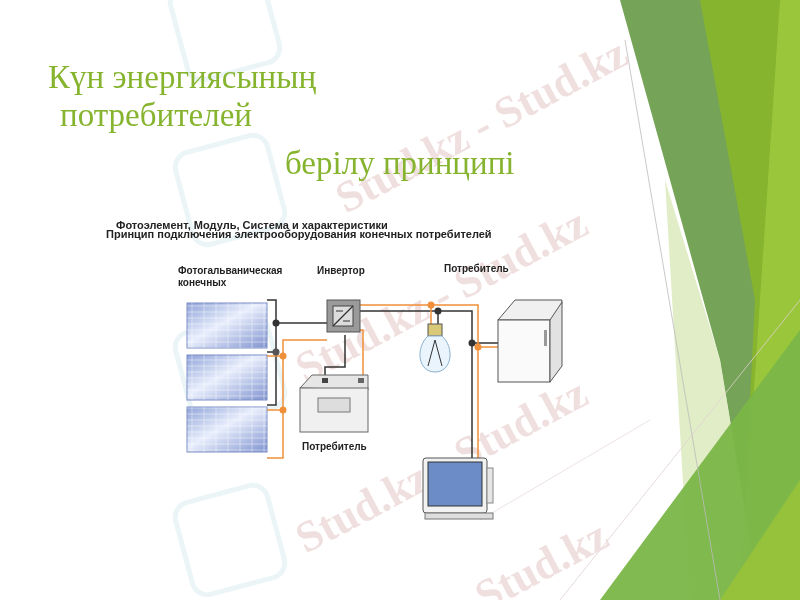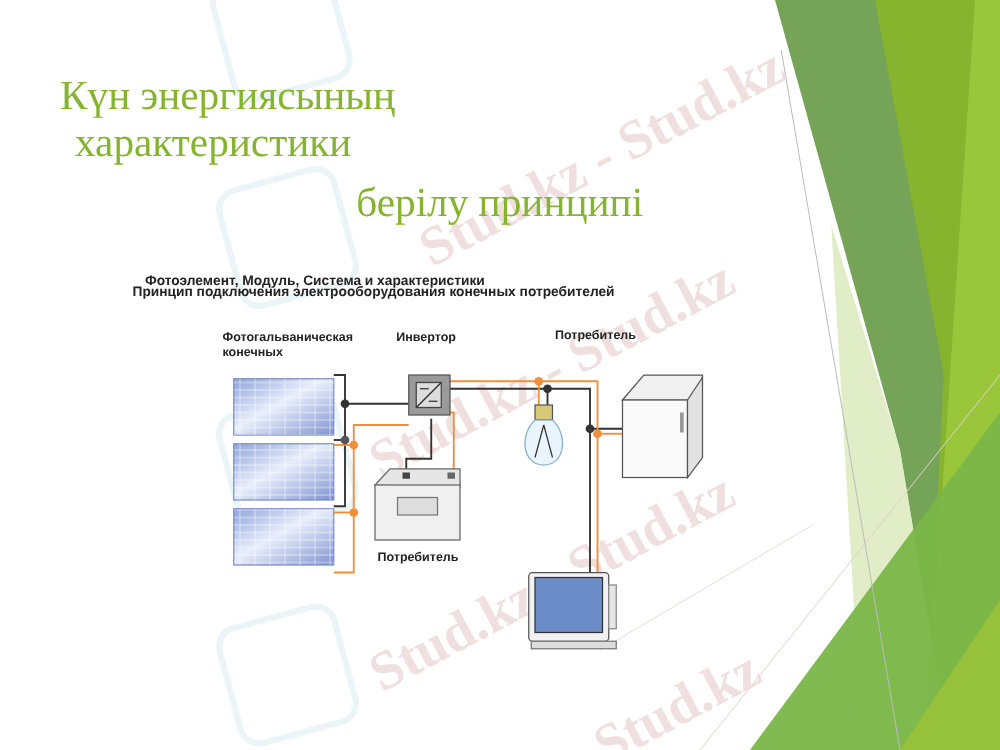--- a/index.html
+++ b/index.html
@@ -34,21 +34,21 @@
 <div class="logo-wm" style="left:175px; top:-25px;"></div>
 <div class="logo-wm" style="left:180px; top:140px;"></div>
 <div class="logo-wm" style="left:180px; top:320px;"></div>
 <div class="logo-wm" style="left:180px; top:490px;"></div>
 <div class="watermark" style="left:320px; top:100px;">Stud.kz - Stud.kz</div>
 <div class="watermark" style="left:280px; top:270px;">Stud.kz - Stud.kz</div>
 <div class="watermark" style="left:280px; top:440px;">Stud.kz - Stud.kz</div>
 <div class="watermark" style="left:470px; top:540px;">Stud.kz</div>
 
 <div class="title t1">Күн энергиясының</div>
-<div class="title t2">характеристики</div>
+<div class="title t2">потребителей</div>
 <div class="title t3">берілу принципі</div>
 
 <div class="diag-title">Фотоэлемент, Модуль, Система и характеристики</div>
 <div class="diag-sub">Принцип подключения электрооборудования конечных потребителей</div>
 
 <div class="lbl" style="left:178px; top:265px;">
   <div>Фотогальваническая</div>
   <div>конечных</div>
 </div>
 <div class="lbl" style="left:317px; top:265px;text-align:right;">Инвертор</div>

